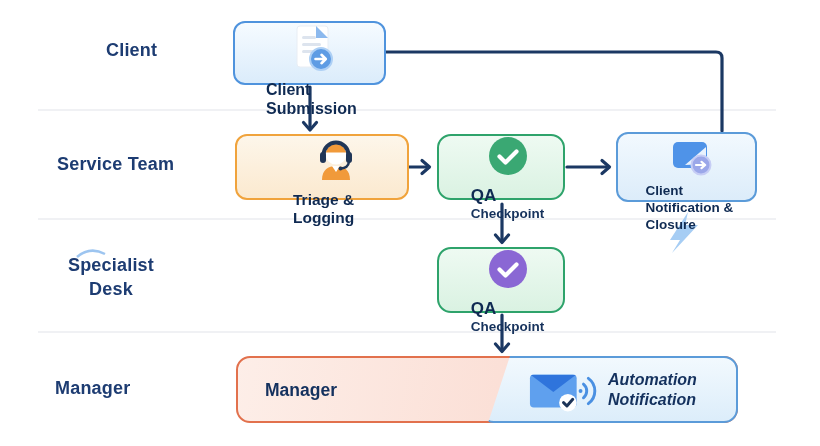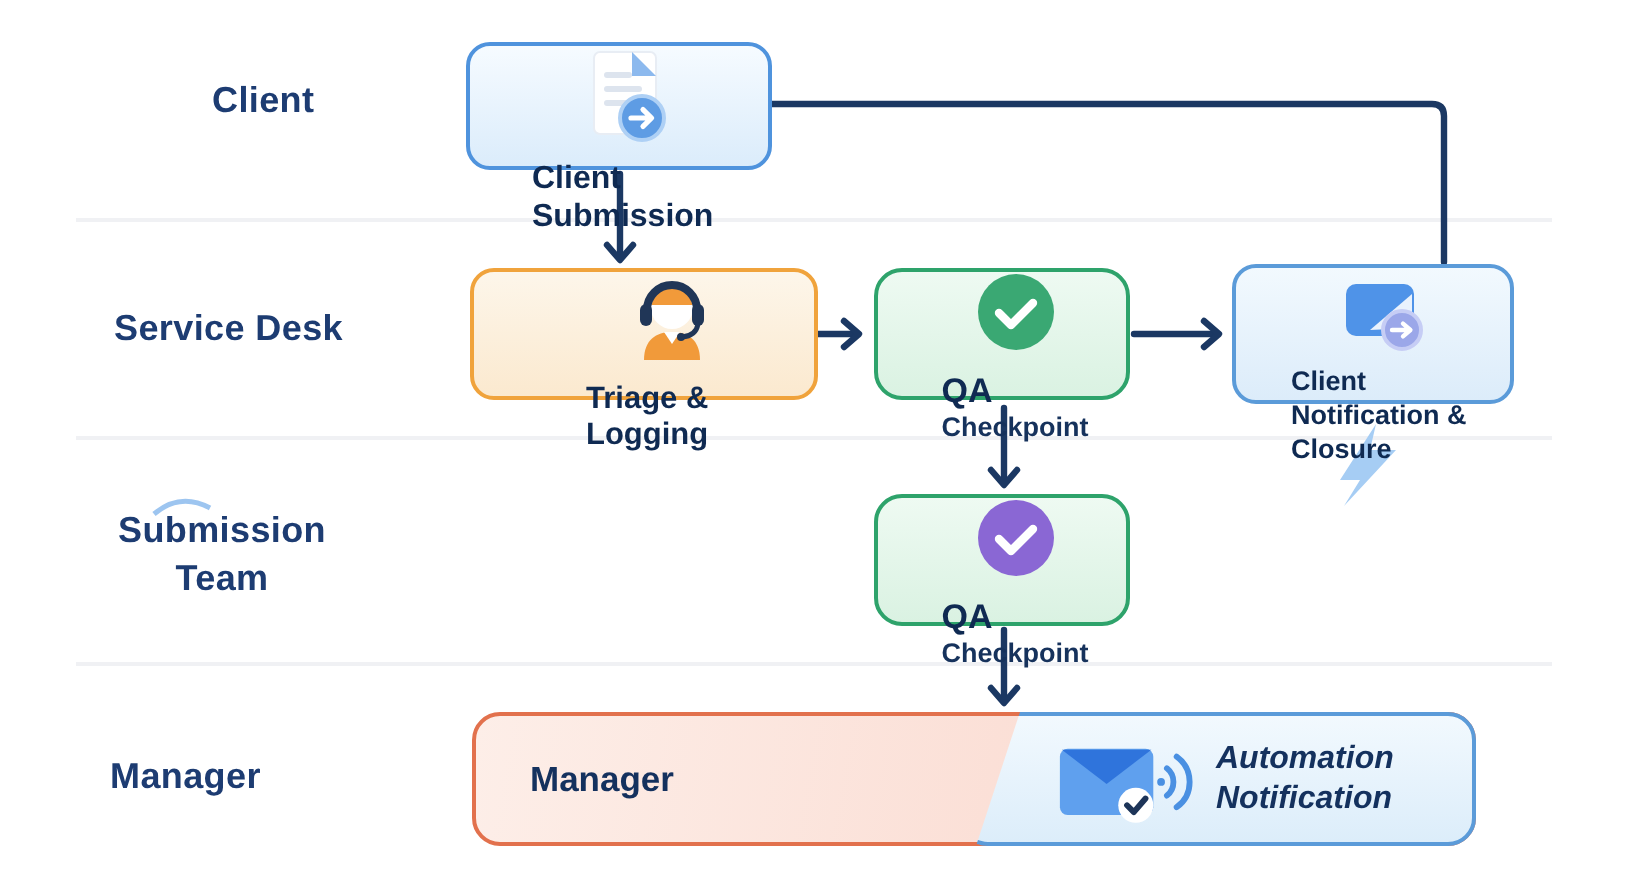--- a/index.html
+++ b/index.html
@@ -55,22 +55,22 @@
 </head>
 <body>
 
 <div id="canvas">
 
   <div class="lane-divider" id="divider-1"></div>
   <div class="lane-divider" id="divider-2"></div>
   <div class="lane-divider" id="divider-3"></div>
 
   <div class="lane-label" id="lane-client">Client</div>
-  <div class="lane-label" id="lane-service">Service Desk</div>
-  <div class="lane-label" id="lane-specialist">Submission Team</div>
+  <div class="lane-label" id="lane-service">Service Team</div>
+  <div class="lane-label" id="lane-specialist">Specialist Desk</div>
   <div class="lane-label" id="lane-manager">Manager</div>
 
   <svg id="arrows" width="820" height="446" viewBox="0 0 820 446">
     <g stroke="#1b3863" stroke-width="3.2" fill="none" stroke-linecap="round" stroke-linejoin="round">
       <path d="M310 87 L310 127"></path>
       <path d="M303.5 122.5 L310 130 L316.5 122.5"></path>
       <path d="M386 52 L716 52 Q722 52 722 58 L722 131"></path>
       <path d="M388 167 L426 167"></path>
       <path d="M422 160.5 L429.5 167 L422 173.5"></path>
       <path d="M567 167 L606 167"></path>

